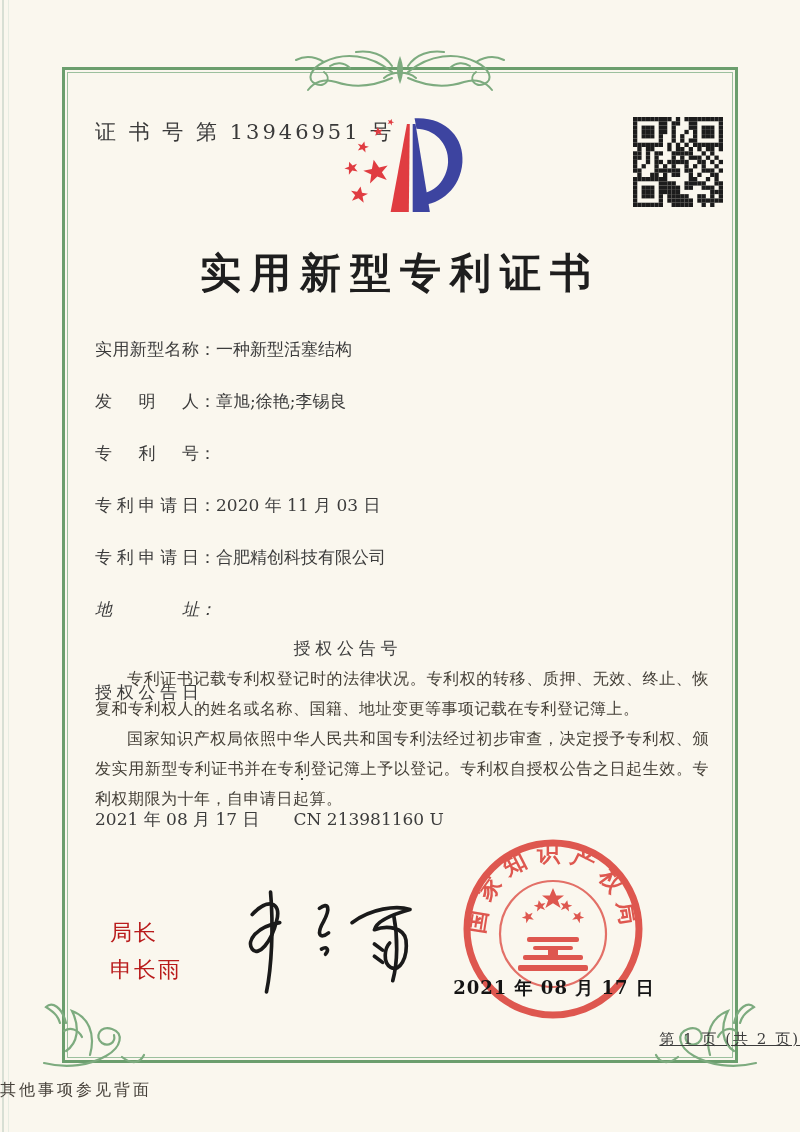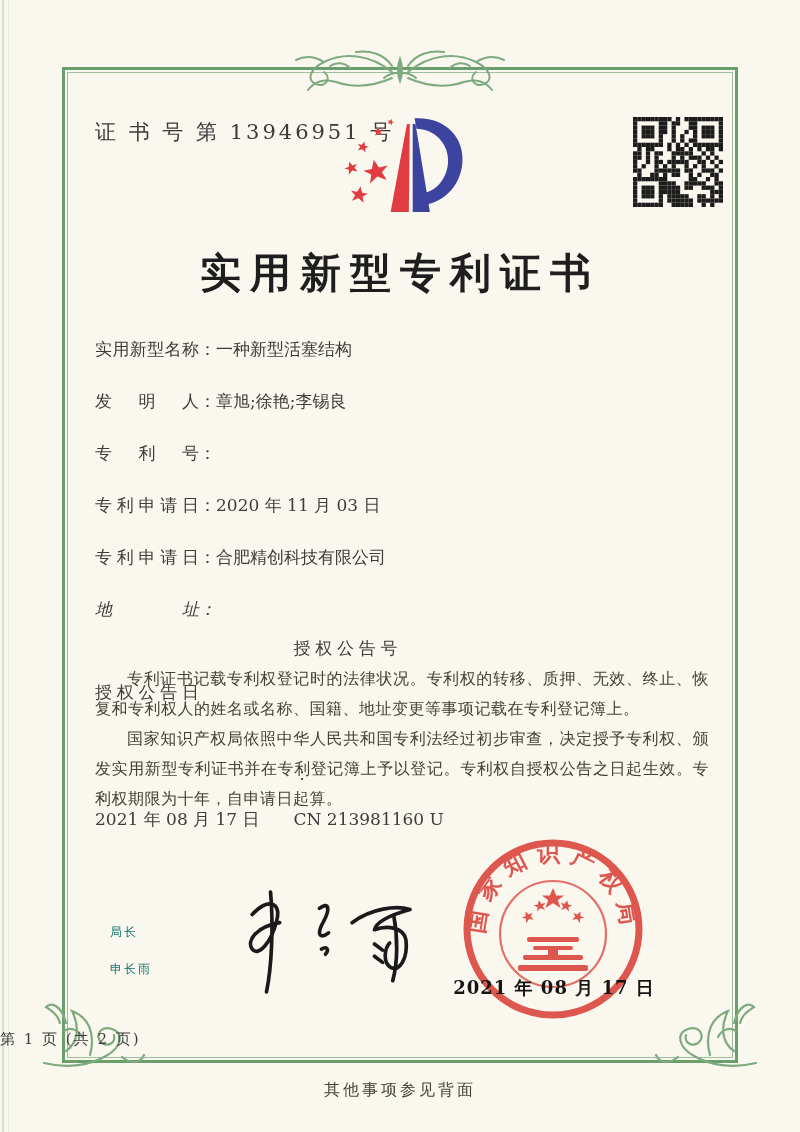--- a/index.html
+++ b/index.html
@@ -38,31 +38,31 @@
   .val{display:inline-block;}
   .val-address{width:458px;line-height:1.55;}
   .grant-row{display:flex;}
   .pair{display:flex;align-items:flex-start;flex-direction:column;}
   .pair + .pair{margin-left:34px;gap:22px;}
 
   .paras{position:absolute;left:95px;top:664px;width:614px;
     font-size:16px;line-height:30px;letter-spacing:0.5px;color:#454038;}
   .paras p{margin:0;text-indent:2em;text-align:justify;}
 
-  .signer{position:absolute;left:110px;top:914px;font-size:12px;line-height:37px;
-    letter-spacing:2px;color:#0f766e;font-family:"DejaVu Sans","Liberation Sans",sans-serif;}
+  .signer{position:absolute;left:110px;top:914px;font-size:22px;line-height:37px;
+    letter-spacing:2px;color:#b91c1c;font-family:"DejaVu Sans","Liberation Sans",sans-serif;}
   .signature{position:absolute;left:216px;top:886px;width:215px;height:112px;}
 
   .seal{position:absolute;left:461px;top:837px;width:184px;height:184px;}
   .seal-date{position:absolute;left:448px;top:976px;width:212px;text-align:center;
     font-size:18px;font-weight:600;color:#141414;letter-spacing:1px;z-index:5;}
 
-  .page-info{position:absolute;left:0;top:1030px;width:800px;text-align:left;
-    font-size:15px;letter-spacing:2px;color:#3c3c3c;}
-  .back-note{position:absolute;left:0;top:1080px;width:800px;text-align:center;
+  .page-info{position:absolute;left:0;top:1030px;width:800px;text-align:right;
+    font-size:15px;letter-spacing:2px;color:#3c3c3c;text-decoration:underline;}
+  .back-note{position:absolute;left:0;top:1080px;width:800px;text-align:left;
     font-size:16px;letter-spacing:3px;color:#46413a;}
 </style>
 </head>
 <body>
 
 <div class="page-edge"></div>
 
 <div class="frame">
   <div class="inner"></div>
 </div>

